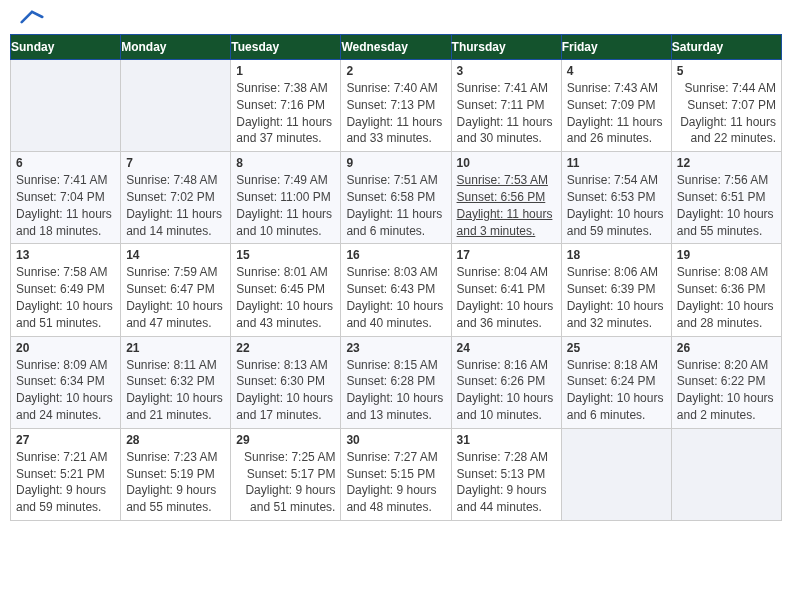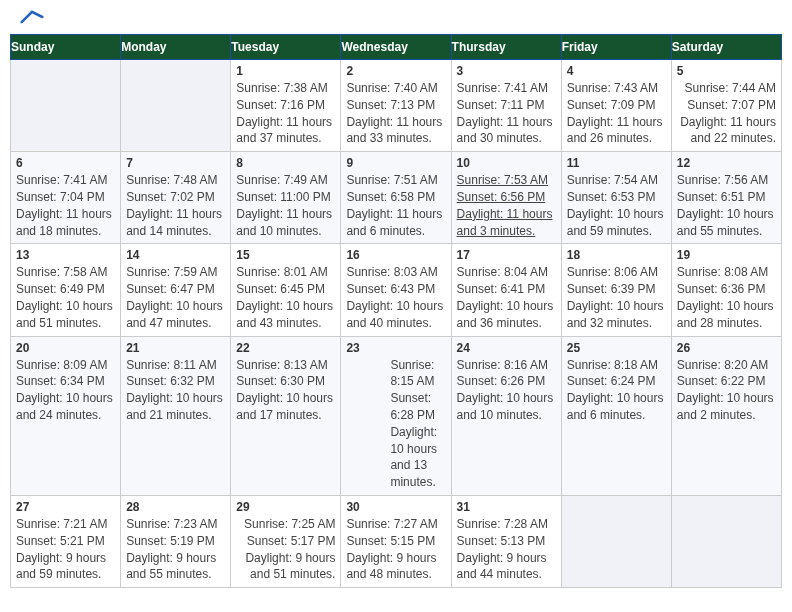--- a/index.html
+++ b/index.html
@@ -256,21 +256,21 @@
 Daylight: 10 hours and 21 minutes.</div>
         </td>
         <td>
           <span class="day-num">22</span>
           <div class="day-info" style="white-space: pre-line;">Sunrise: 8:13 AM
 Sunset: 6:30 PM
 Daylight: 10 hours and 17 minutes.</div>
         </td>
         <td>
           <span class="day-num">23</span>
-          <div class="day-info" style="white-space: pre-line; margin-left: 44px;">Sunrise: 8:15 AM
+          <div class="day-info" style="white-space: pre-line;">Sunrise: 8:15 AM
 Sunset: 6:28 PM
 Daylight: 10 hours and 13 minutes.</div>
         </td>
         <td>
           <span class="day-num">24</span>
           <div class="day-info" style="white-space: pre-line;">Sunrise: 8:16 AM
 Sunset: 6:26 PM
 Daylight: 10 hours and 10 minutes.</div>
         </td>
         <td>

